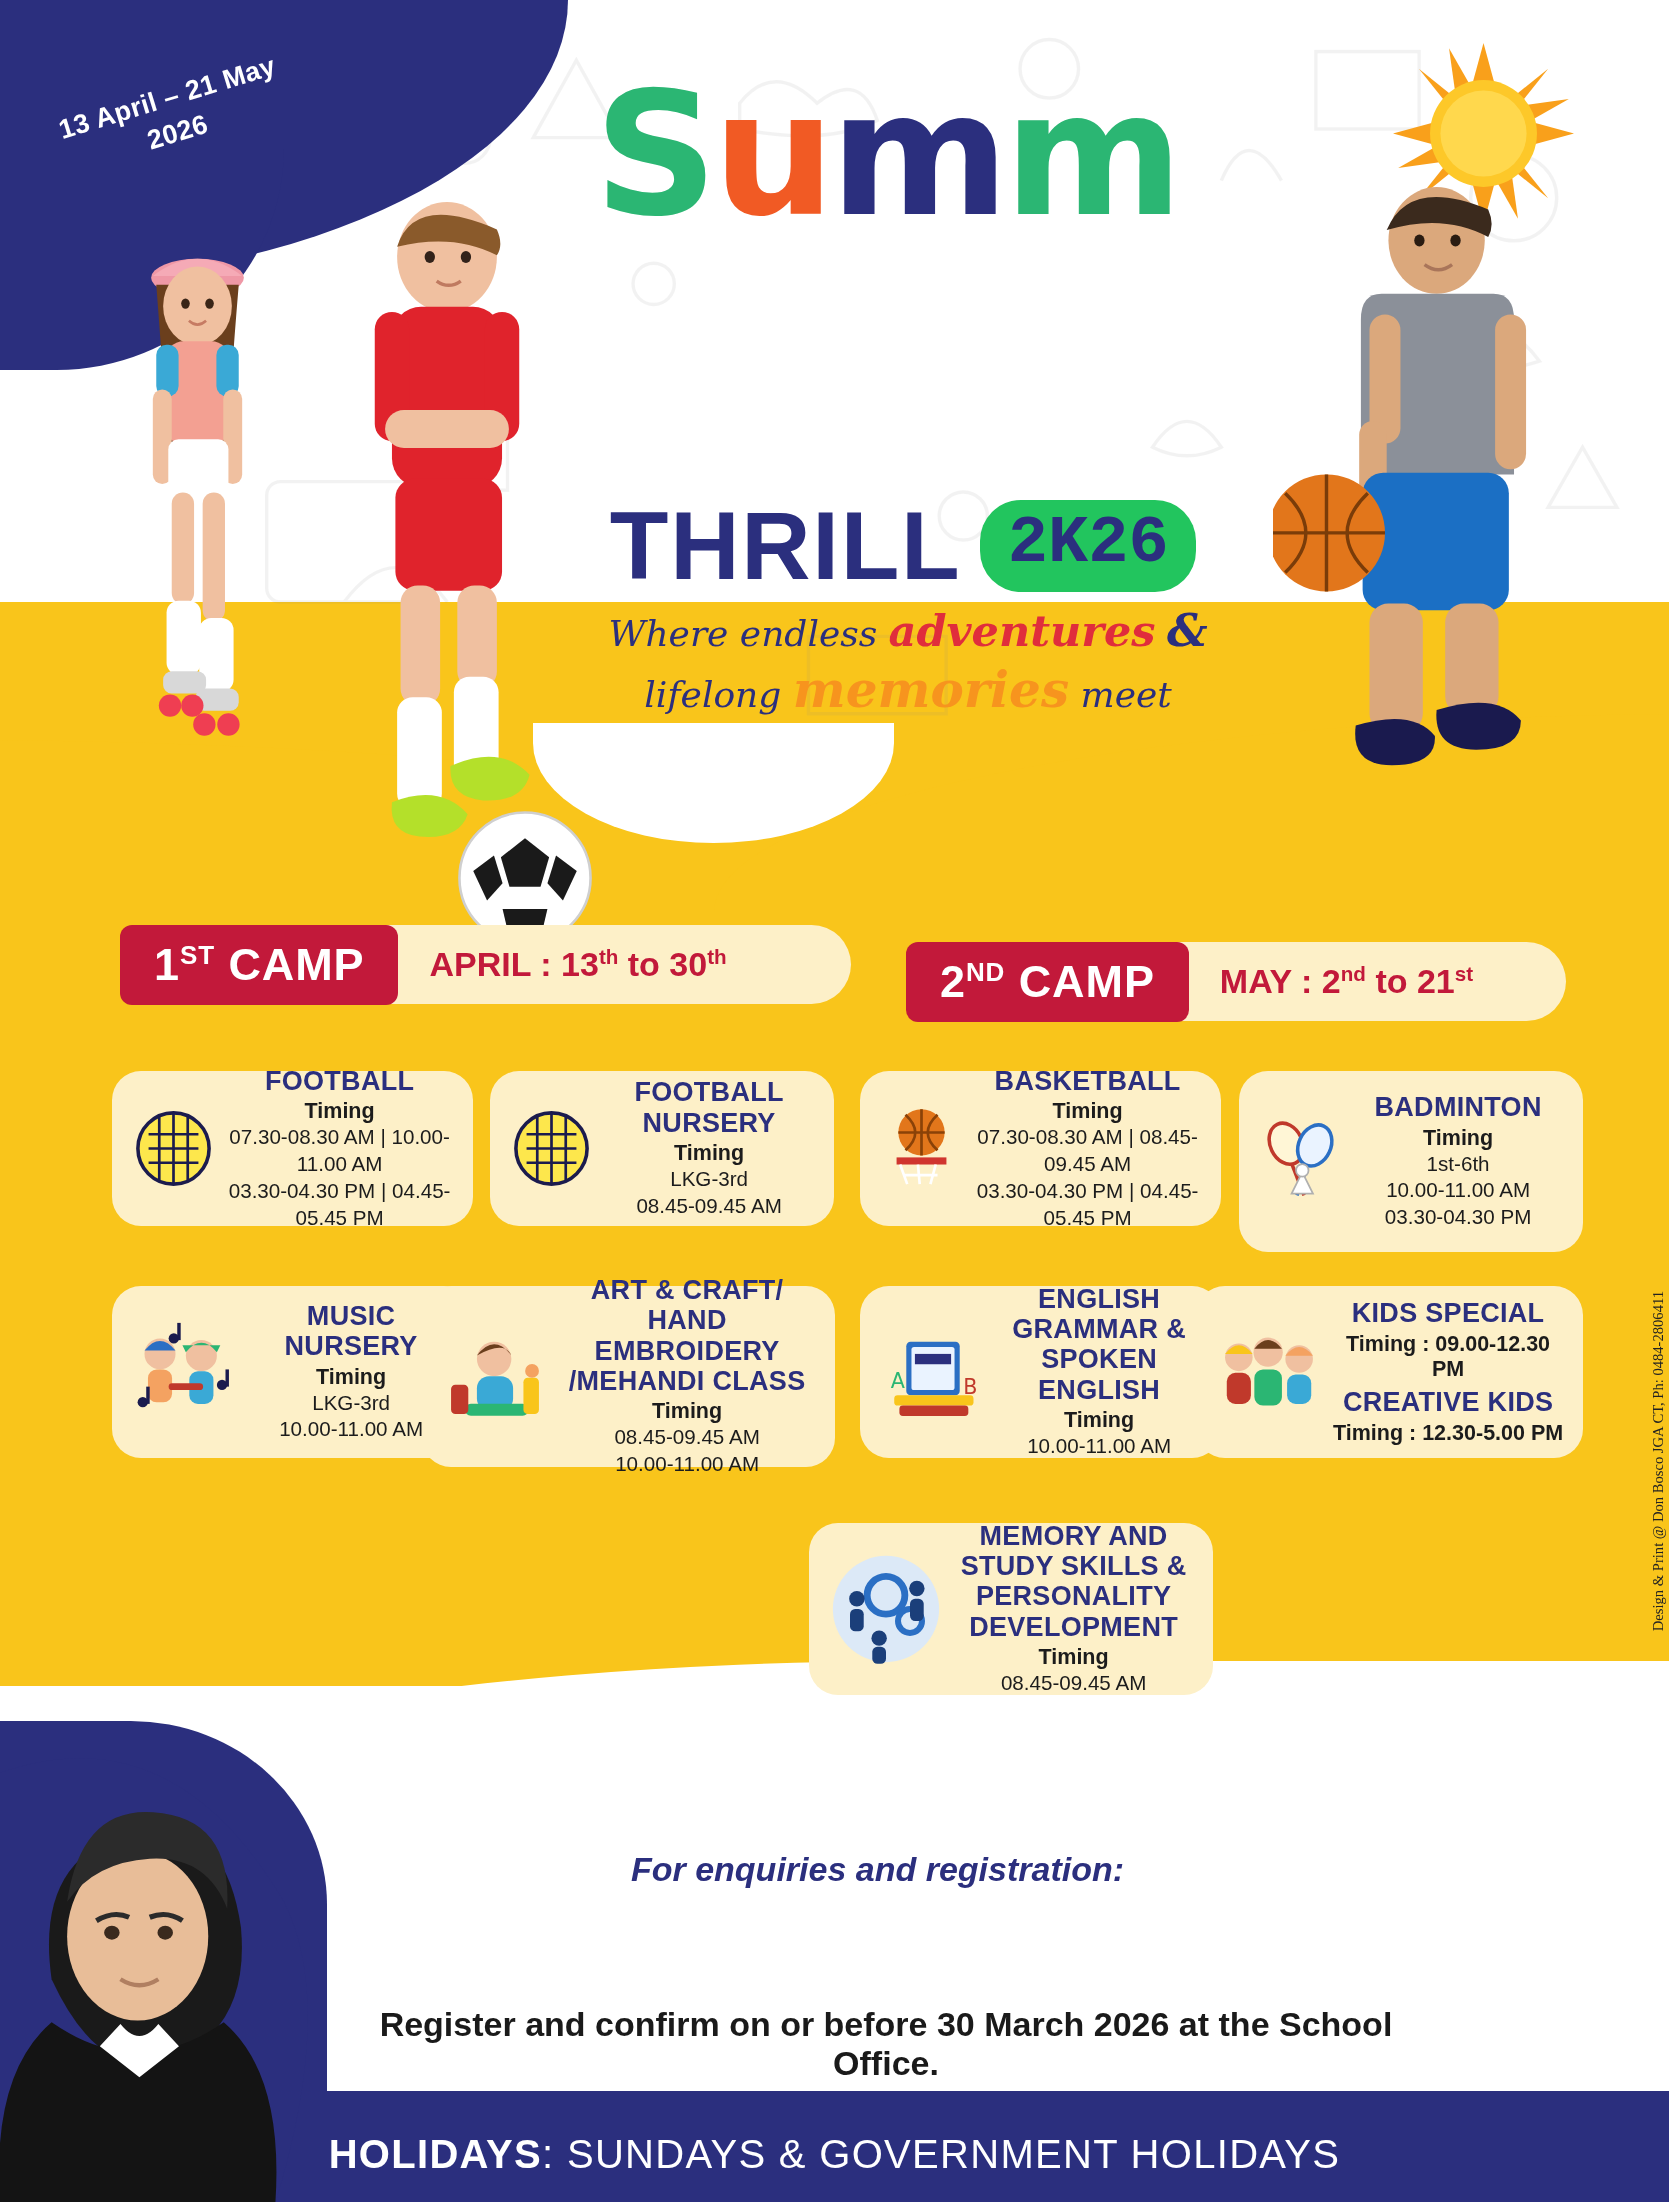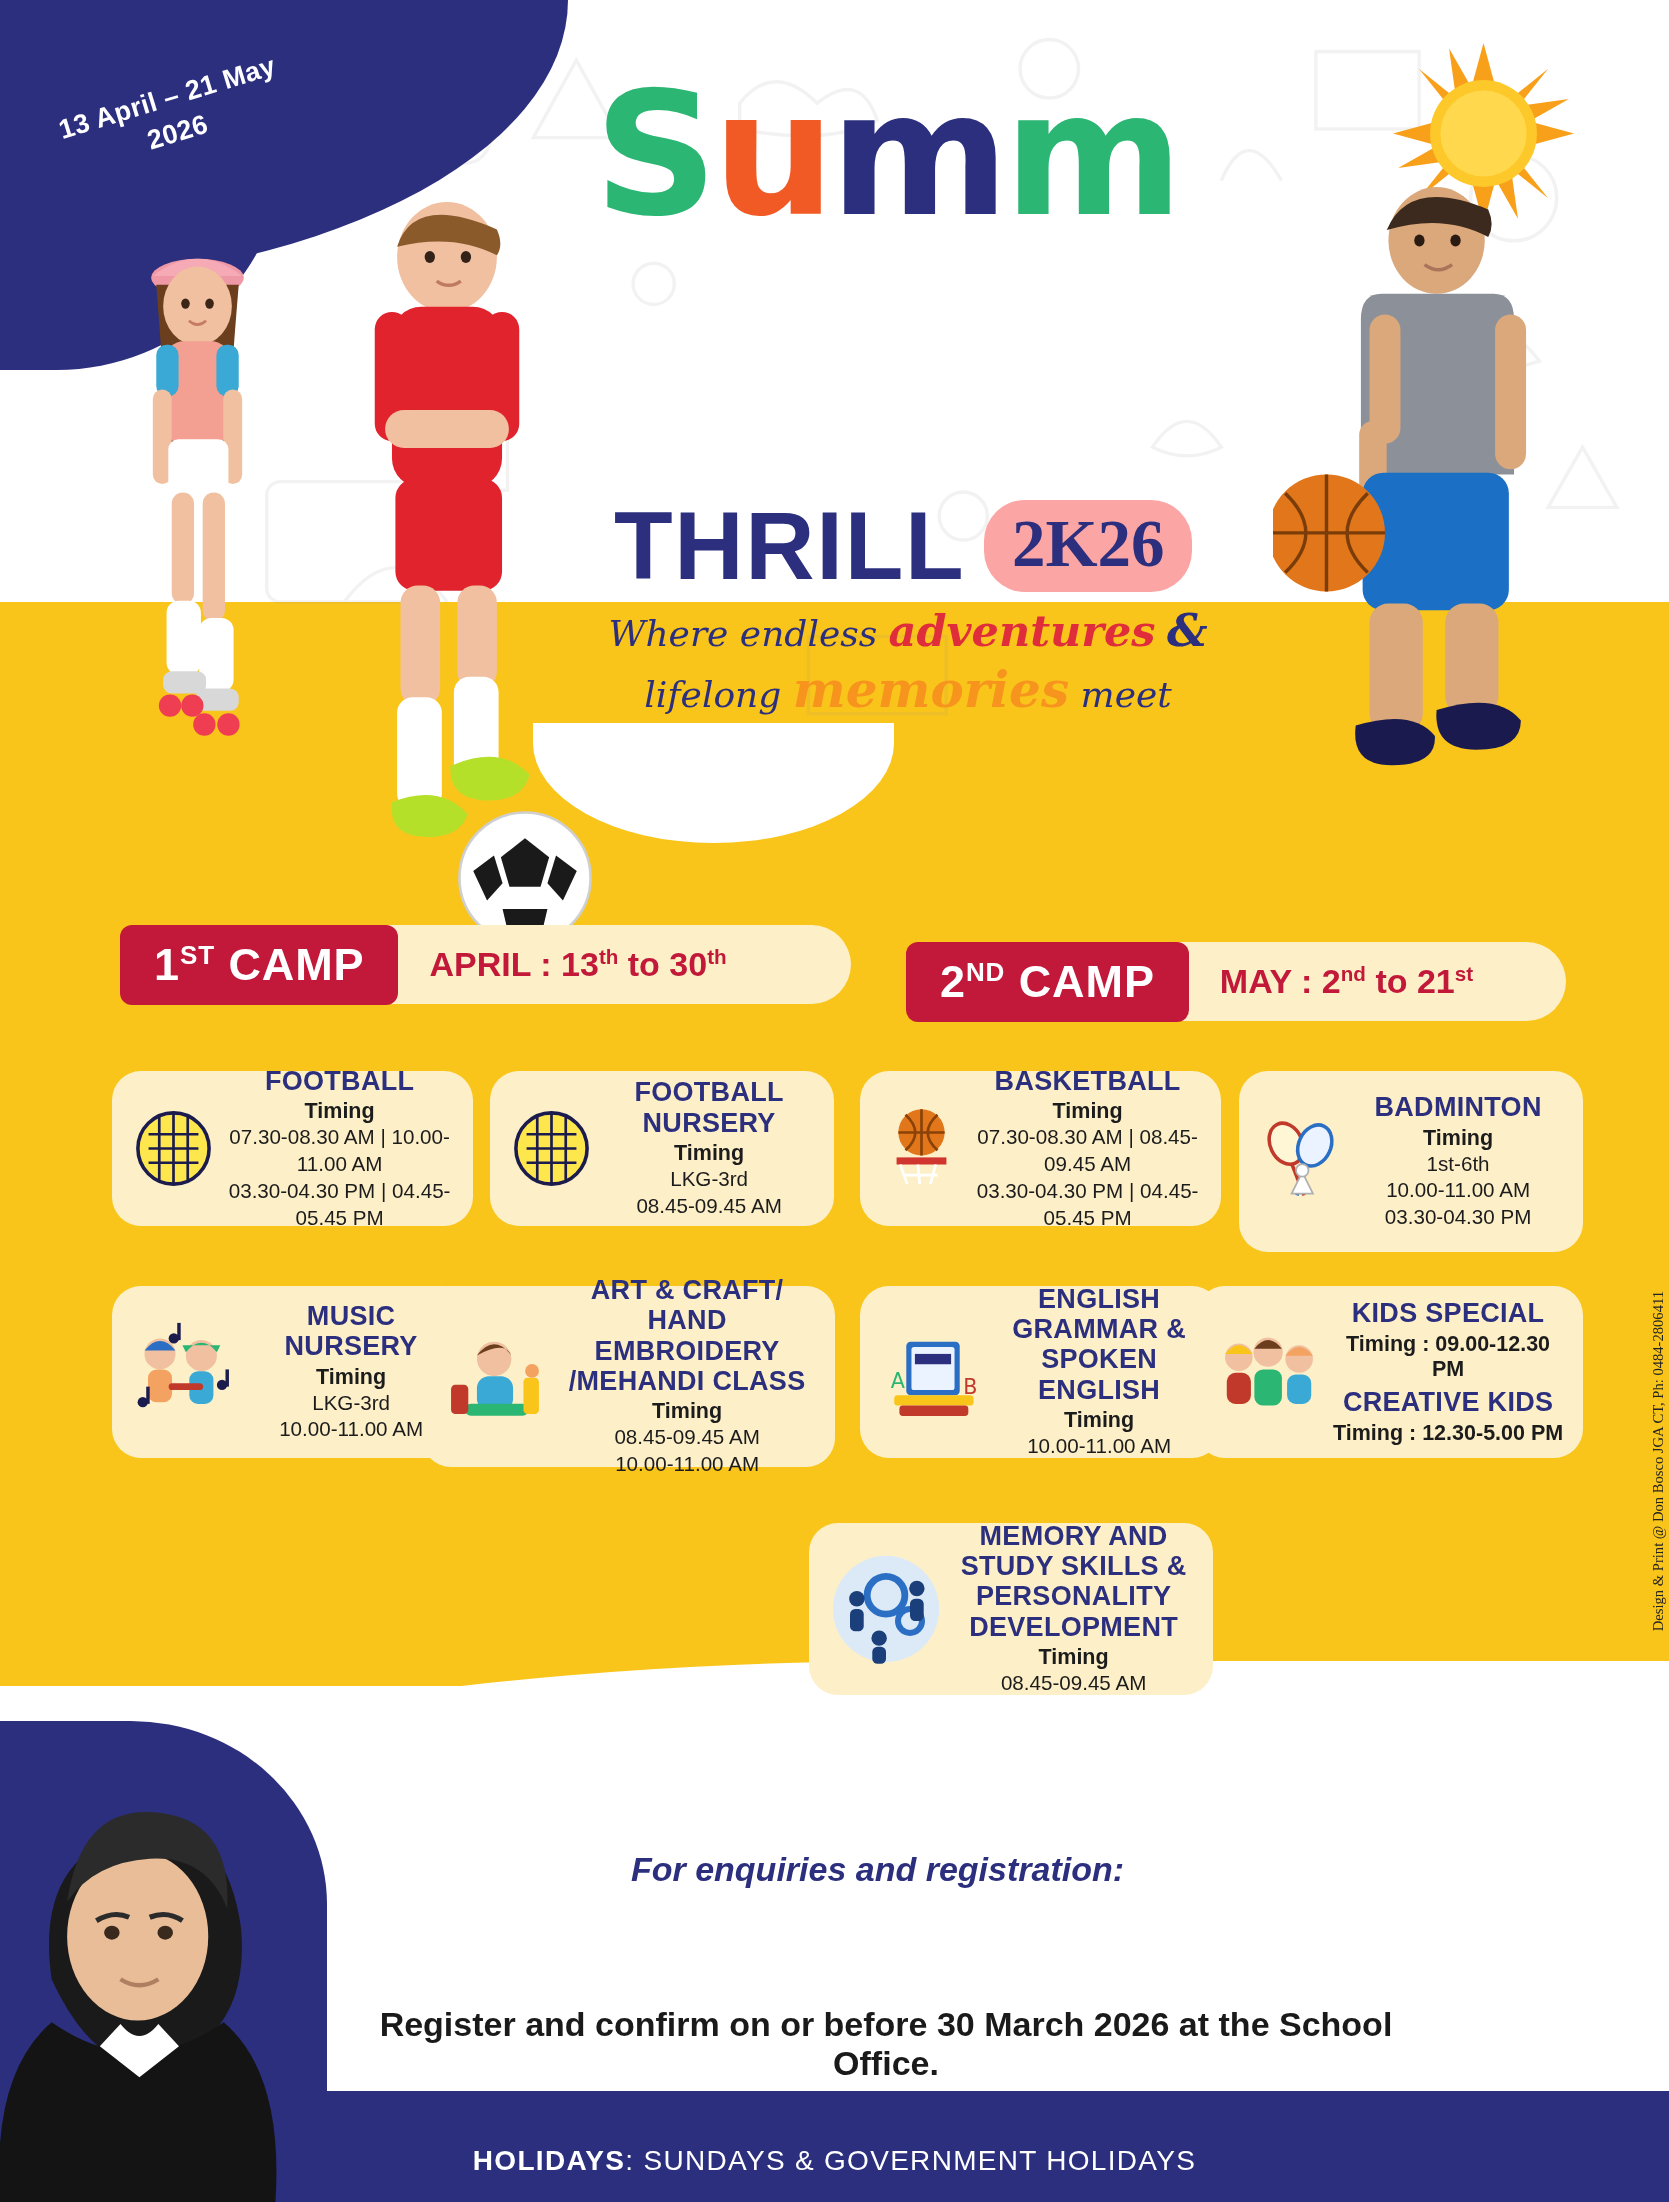--- a/index.html
+++ b/index.html
@@ -102,23 +102,23 @@
   .l-r { color:#f7941e; }
   .thrill-row {
     position:absolute; left:34px; top:439px; width:654px;
     display:flex; align-items:center; justify-content:center; gap:19px;
   }
   .thrill {
     font-family:"Liberation Sans", sans-serif; font-weight:bold;
     font-size:96px; color:#2b2f7e; letter-spacing:1.7px;
   }
   .badge2k26 {
-    background:#fca5a5; color:#2b2f7e; font-weight:bold;
+    background:#22c55e; color:#2b2f7e; font-weight:bold;
     font-size:67px; padding:5.2px 27.5px 10.3px; border-radius:41px;
-    font-family:Liberation Serif, serif;
+    font-family:Liberation Mono, monospace;
   }
   .tagline {
     position:absolute; left:26px; top:551px; width:680px;
     font-family:"DejaVu Serif", serif; font-style:italic;
     color:#2b2f7e; font-size:36px; line-height:1.25; text-align:center;
   }
   .tagline .adv { color:#e02d3c; font-weight:bold; font-size:43px; }
   .tagline .mem { color:#f7941e; font-weight:bold; font-size:50px; }
   .tagline .amp { color:#2b2f7e; font-weight:bold; font-size:45px; font-family:"DejaVu Serif", serif; }
 
@@ -173,21 +173,21 @@
     border:3.4px solid #2b2f7e; border-radius:41px;
     display:flex; align-items:center; justify-content:center;
     color:#2b2f7e; font-weight:bold; font-size:48px; letter-spacing:0.9px;
   }
   .register {
     position:absolute; left:327px; top:2005px; width:1118px; text-align:center;
     color:#1a1a1a; font-weight:bold; font-size:34px;
   }
   .holidays {
     position:absolute; left:0; bottom:26px; width:1669px; text-align:center;
-    color:#fff; font-size:28px; letter-spacing:1.3px;
+    color:#fff; font-size:40px; letter-spacing:1.3px;
   }
   .holidays b { font-weight:bold; }
 
   
   .credit {
     position:absolute; right:19px; top:1291px;
     transform:rotate(-90deg); transform-origin:right top;
     color:#222; font-size:14.6px; white-space:nowrap;
     font-family:"Liberation Serif", serif;
   }

